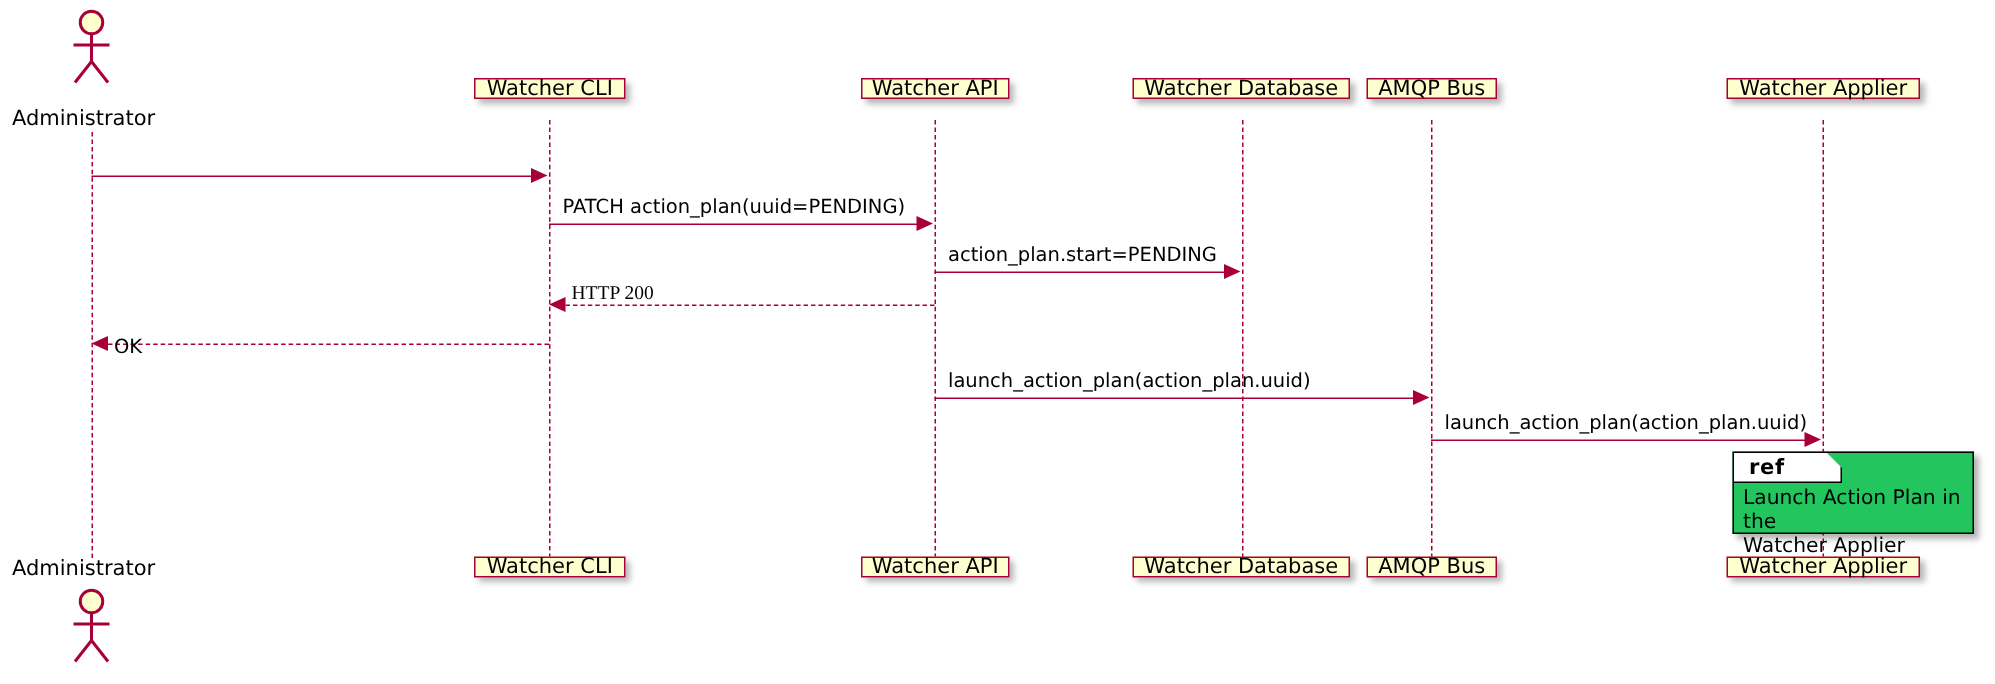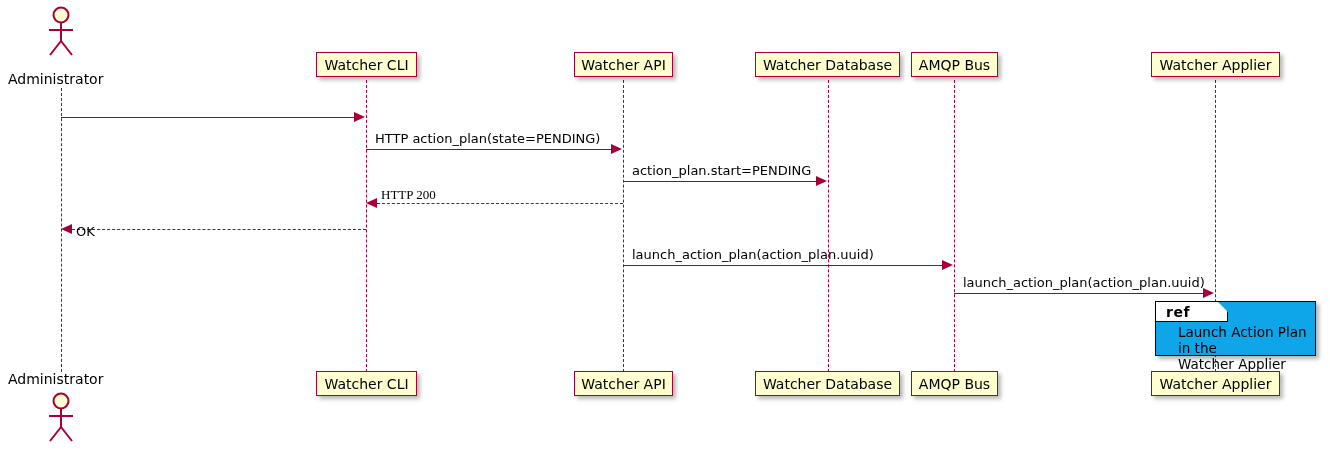--- a/index.html
+++ b/index.html
@@ -28,21 +28,21 @@
     border: 1.5px solid #A80036;
     color: #000000;
     font-size: 14px;
     line-height: 1;
     display: flex;
     align-items: center;
     justify-content: center;
     white-space: nowrap;
     box-shadow: 3px 3px 4px rgba(0,0,0,0.28);
     padding: 0 8px;
-    height: 25px;
+    height: 14px;
   }
   
   .lifeline {
     position: absolute;
     width: 0;
     border-left: 1.6px dashed #A80036;
   }
   
   .actor {
     position: absolute;
@@ -84,21 +84,21 @@
   }
   .arrowhead.left {
     border-top: 5px solid transparent;
     border-bottom: 5px solid transparent;
     border-right: 11px solid #A80036;
   }
   
   .ref-box {
     position: absolute;
     box-sizing: border-box;
-    background: #0ea5e9;
+    background: #22c55e;
     border: 1.5px solid #000000;
     box-shadow: 3px 3px 4px rgba(0,0,0,0.30);
   }
   .ref-tab {
     position: absolute;
     left: 0;
     top: 0;
     height: 20px;
     box-sizing: border-box;
     background: #FFFFFF;
@@ -115,21 +115,20 @@
     clip-path: polygon(0 0, calc(100% - 10px) 0, 100% 10px, 100% 100%, 0 100%);
   }
   .ref-text {
     position: absolute;
     left: 6px;
     top: 22px;
     font-size: 13.5px;
     line-height: 16px;
     color: #000000;
     white-space: pre-line;
-    margin-left: 16px;
   }
 </style>
 </head>
 <body>
 
 <div id="diagram">
 
   <div class="lifeline" style="left:61px;  top:88px;  height:284px;"></div>
   <div class="lifeline" style="left:366px; top:80px;  height:292px;"></div>
   <div class="lifeline" style="left:623px; top:80px;  height:292px;"></div>
@@ -173,21 +172,21 @@
   <div class="participant" style="left:574px;  top:371px; width:99px;">Watcher API</div>
   <div class="participant" style="left:755px;  top:371px; width:145px;">Watcher Database</div>
   <div class="participant" style="left:911px;  top:371px; width:87px;">AMQP Bus</div>
   <div class="participant" style="left:1151px; top:371px; width:129px;">Watcher Applier</div>
 
   <div class="msg-line" style="left:61px; top:117px; width:294px;"></div>
   <div class="arrowhead right" style="left:354px; top:112px;"></div>
 
   <div class="msg-line" style="left:366px; top:149px; width:246px;"></div>
   <div class="arrowhead right" style="left:611px; top:144px;"></div>
-  <div class="msg-label" style="left:375px; top:132px;">HTTP action_plan(state=PENDING)</div>
+  <div class="msg-label" style="left:375px; top:132px;">PATCH action_plan(uuid=PENDING)</div>
 
   <div class="msg-line" style="left:623px; top:181px; width:194px;"></div>
   <div class="arrowhead right" style="left:816px; top:176px;"></div>
   <div class="msg-label" style="left:632px; top:164px;">action_plan.start=PENDING</div>
 
   <div class="msg-line dashed" style="left:377px; top:203px; width:246px;"></div>
   <div class="arrowhead left" style="left:366px; top:198px;"></div>
   <div class="msg-label" style="left:381px; top:188px;font-family:Liberation Serif, serif;">HTTP 200</div>
 
   <div class="msg-line dashed" style="left:72px; top:229px; width:294px;"></div>

